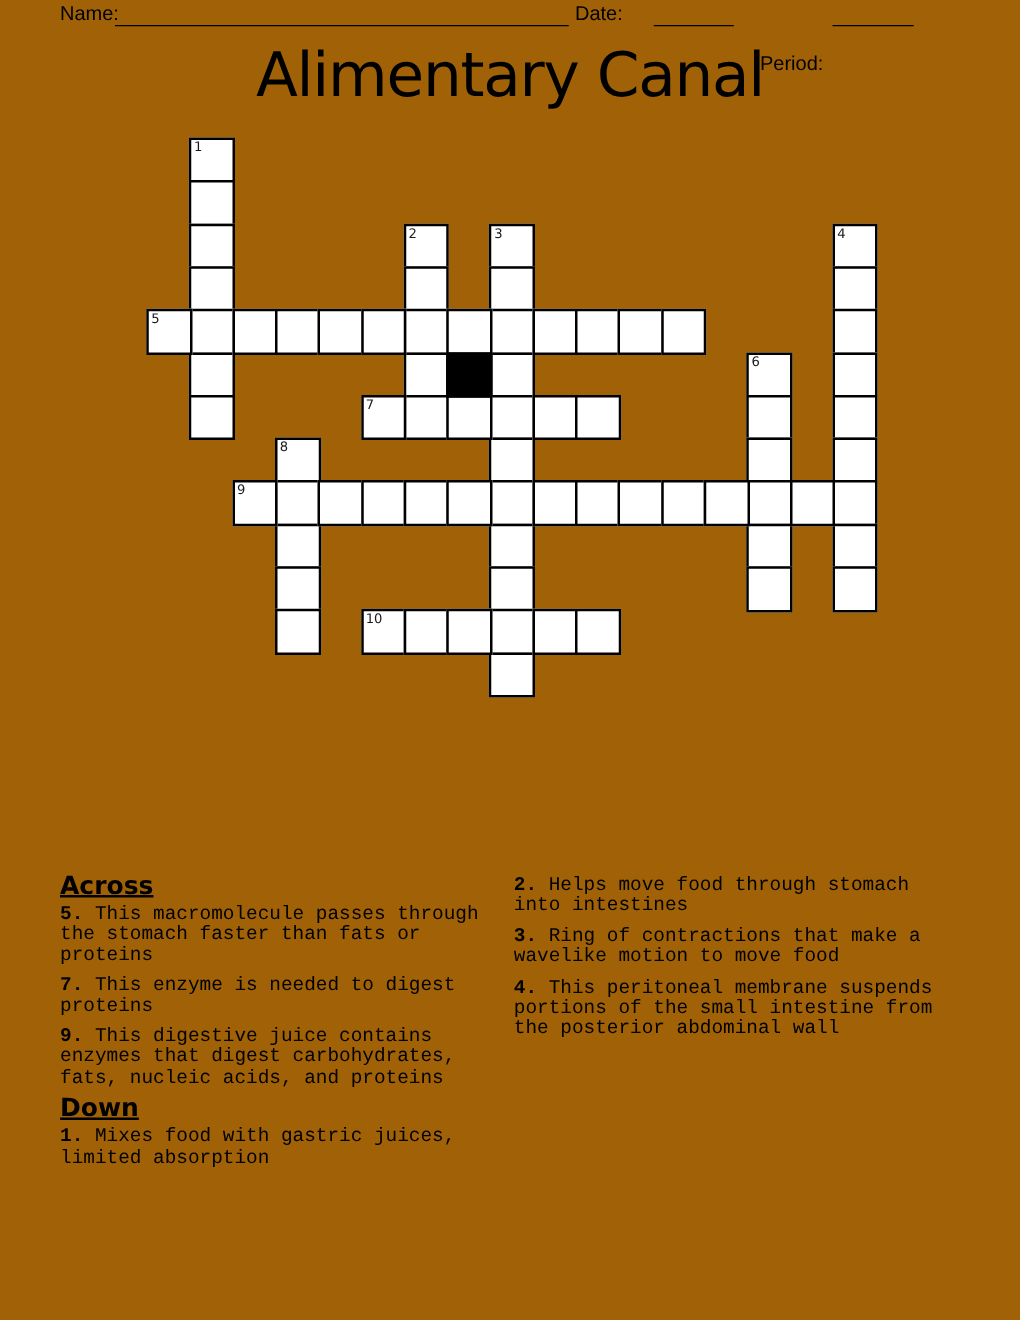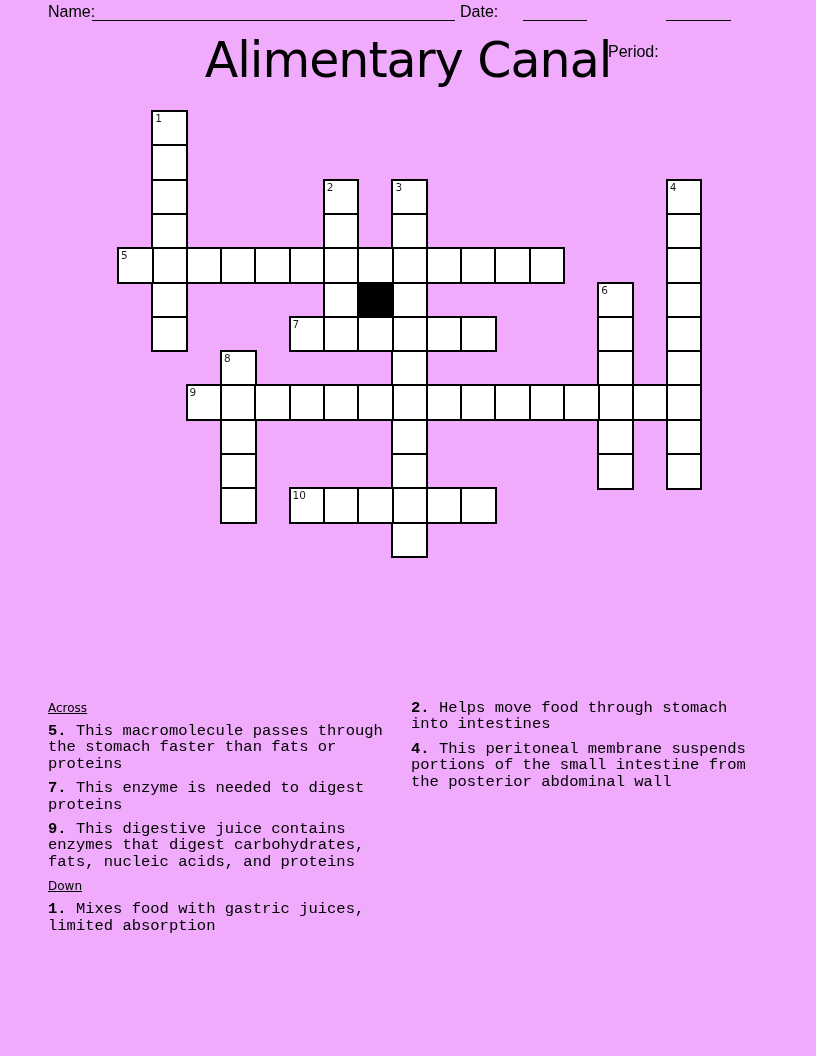--- a/index.html
+++ b/index.html
@@ -1,16 +1,16 @@
 <!DOCTYPE html>
 <html><head>
 <meta charset="utf-8">
 <style>
   html,body{margin:0;padding:0;background:#ffffff;}
-  #page{position:relative;width:816px;height:1056px;background:#f0abfc;overflow:hidden;
+  #page{position:relative;width:816px;height:1056px;background:#a16207;overflow:hidden;
         font-family:"DejaVu Sans",sans-serif;color:#000;}
 
   
   .hlabel{position:absolute;top:3px;font-family:"Liberation Sans",sans-serif;
           font-size:16px;color:#000;white-space:nowrap;}
   .hline{position:absolute;top:20px;height:0;border-bottom:1.8px solid #000;}
 
   
   #title{position:absolute;top:33px;left:0;width:816px;text-align:center;
          font-size:49px;letter-spacing:-1px;line-height:56px;color:#000;}
@@ -20,21 +20,21 @@
   .cell{position:absolute;width:36.7px;height:36.7px;box-sizing:border-box;
         border:2.4px solid #000;background:#fff;}
   .cell.black{background:#000;}
   .cnum{position:absolute;top:0;left:2px;font-size:10.5px;line-height:12px;
         color:#1a1a1a;font-family:"DejaVu Sans",sans-serif;}
 
   
   .clue-col{position:absolute;top:700px;font-size:15.5px;line-height:16.4px;color:#000;}
   #clues-left{left:48px;width:356px;}
   #clues-right{left:411px;width:362px;}
-  .clue-heading{font-weight:normal;text-decoration:underline;font-size:12px;
+  .clue-heading{font-weight:bold;text-decoration:underline;font-size:20px;
                 line-height:17px;margin-bottom:6px;}
   .clue{margin-bottom:8px;font-family:Liberation Mono, monospace;}
   .clue b{font-weight:bold;}
 </style>
 </head>
 <body>
 
 <div id="page">
 
   <span class="hlabel" style="left:48px;">Name:</span>
@@ -153,17 +153,18 @@
         <div class="clue"><b>9.</b> This digestive juice contains enzymes that digest carbohydrates, fats, nucleic acids, and proteins</div>
       </div>
     <div class="clue-heading">Down</div>
     <div id="down-list-left">
         <div class="clue"><b>1.</b> Mixes food with gastric juices, limited absorption</div>
       </div>
   </div>
   <div class="clue-col" id="clues-right">
     <div id="down-list-right">
         <div class="clue"><b>2.</b> Helps move food through stomach into intestines</div>
+        <div class="clue"><b>3.</b> Ring of contractions that make a wavelike motion to move food</div>
         <div class="clue"><b>4.</b> This peritoneal membrane suspends portions of the small intestine from the posterior abdominal wall</div>
       </div>
   </div>
 
 </div>
 
 </body></html>

